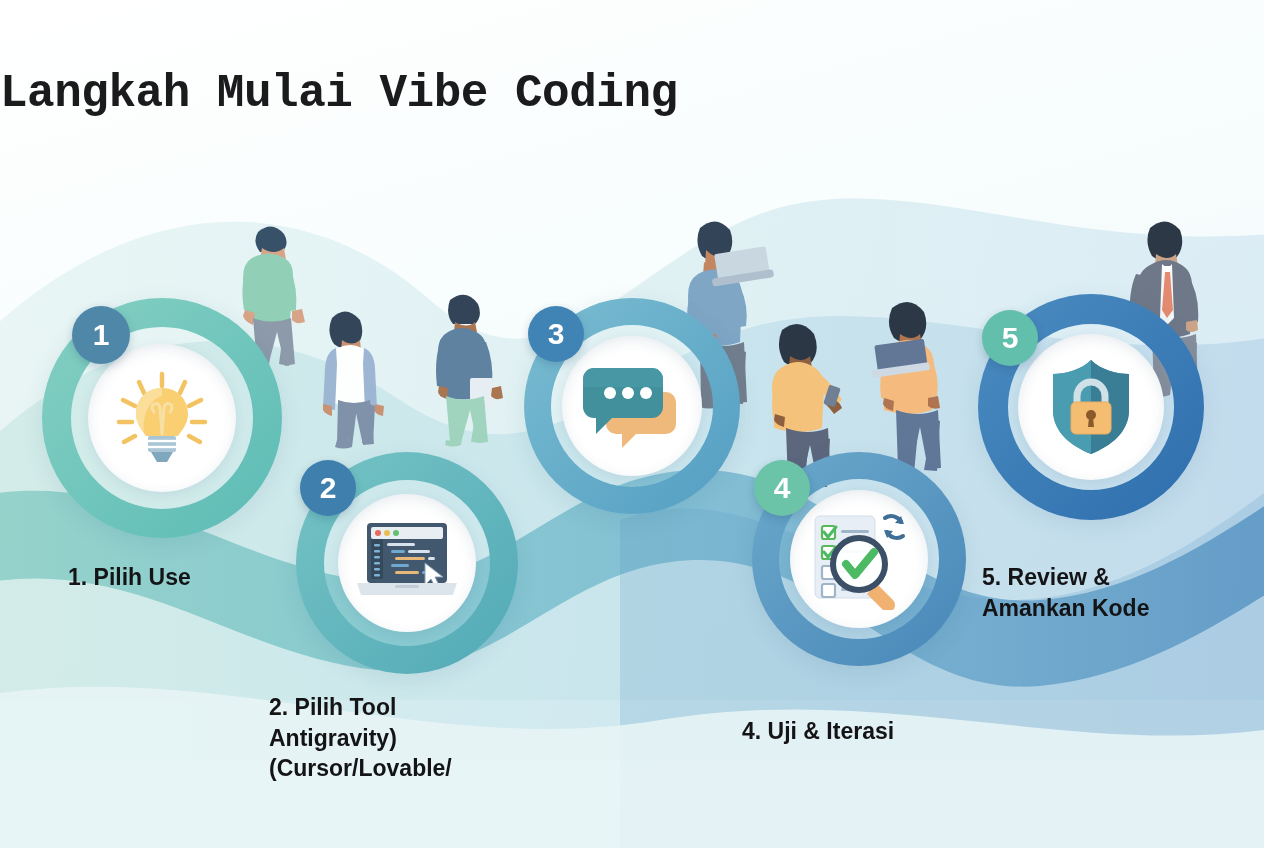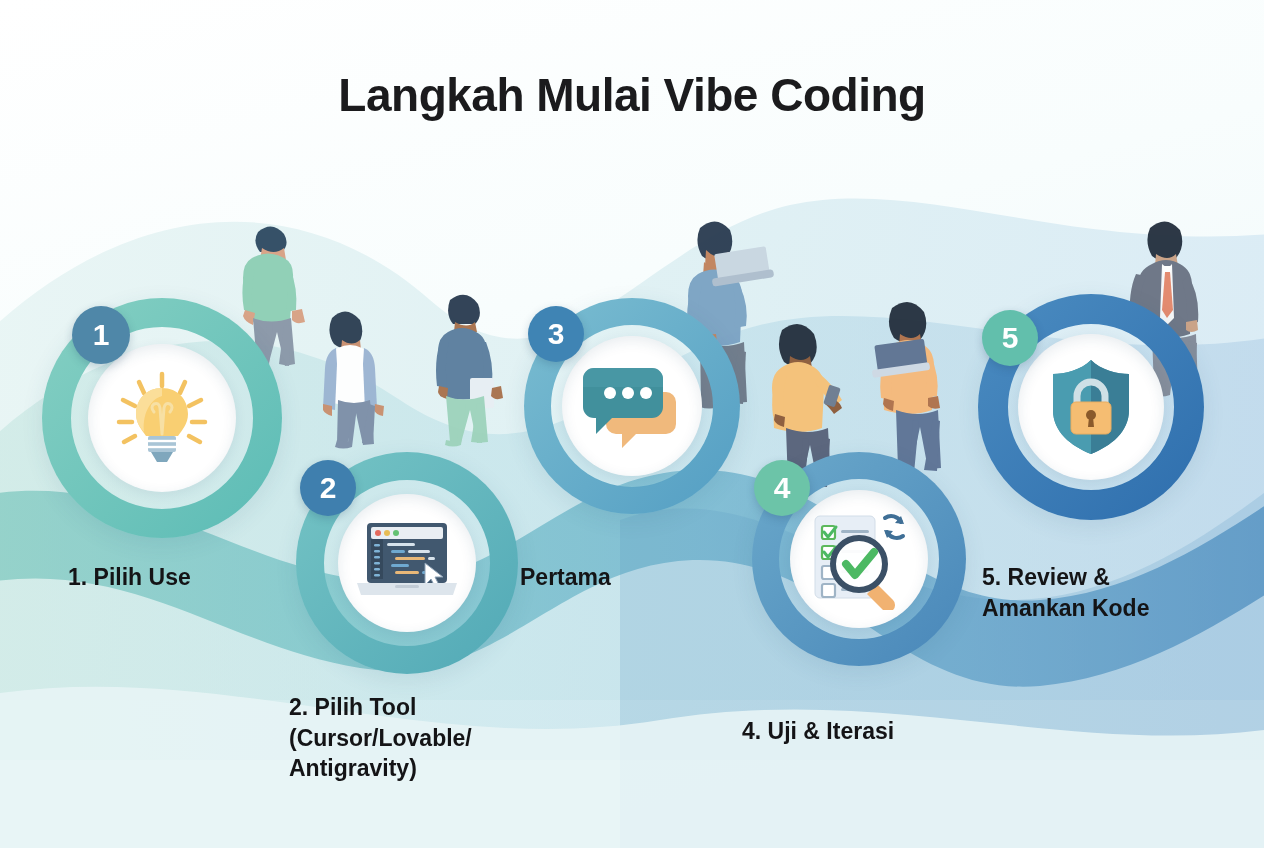--- a/index.html
+++ b/index.html
@@ -7,23 +7,23 @@
     width:1264px;height:848px;overflow:hidden;
     font-family:"Liberation Sans", sans-serif;
     background:#ffffff;
   }
   #stage{
     position:relative;width:1264px;height:848px;overflow:hidden;
     background:linear-gradient(160deg,#ffffff 0%,#fbfefe 30%,#f3fafb 62%,#eef8f9 100%);
   }
   #bg-svg{position:absolute;left:0;top:0;width:1264px;height:848px;}
   #title{
-    position:absolute;left:0;top:68px;width:1264px;text-align:center;
+    position:absolute;left:0;top:68px;width:1264px;
     font-size:46px;font-weight:bold;color:#1b1b1d;letter-spacing:-0.5px;
-    font-family:Liberation Sans, sans-serif;
+    font-family:Liberation Mono, monospace;
   }
   .step{position:absolute;}
   .ring{
     position:absolute;border-radius:50%;
     box-shadow:0 6px 22px rgba(40,90,120,0.10);
   }
   .disc{
     position:absolute;border-radius:50%;background:#ffffff;
     box-shadow:0 4px 14px rgba(30,70,100,0.10) inset, 0 3px 12px rgba(30,70,100,0.08);
     display:flex;align-items:center;justify-content:center;
@@ -283,44 +283,43 @@
           <rect x="40" y="49" width="18" height="3" rx="1.5" fill="#6fa9d0"></rect>
           <rect x="44" y="56" width="24" height="3" rx="1.5" fill="#e8b878"></rect>
           <rect x="71" y="56" width="12" height="3" rx="1.5" fill="#6fa9d0"></rect>
         </g>
         <path d="M74,48 L74,70 L80,64 L84,72 L88,70 L84,62 L92,62 Z" fill="#ffffff" stroke="#8aa0b4" stroke-width="1"></path>
         <path d="M6,68 L106,68 L102,80 L10,80 Z" fill="#dde5ec"></path>
         <rect x="44" y="70" width="24" height="3" rx="1.5" fill="#c2ccd6"></rect>
       </svg>
     </div>
     <div class="badge" style="left:300px;top:460px;width:56px;height:56px;background:#3f7fae;">2</div>
-    <div class="caption" style="left:289px;top:692px;width:240px;">
+    <div class="caption" style="left:269px;top:692px;width:240px;">
       <div>2. Pilih Tool</div>
+      <div>Antigravity)</div>
       <div>(Cursor/Lovable/</div>
-      <div>Antigravity)</div>
     </div>
   </div>
 
   <div class="step">
     <svg class="ring" style="left:524px;top:298px;width:216px;height:216px;" viewBox="0 0 216 216">
       <circle cx="108" cy="108" r="100" fill="none" stroke="url(#gRing3)" stroke-width="38"></circle>
     </svg>
     <div class="disc" style="left:562px;top:336px;width:140px;height:140px;">
       <svg width="108" height="96" viewBox="0 0 108 96">
         <path d="M38,34 h50 a10,10 0 0 1 10,10 v22 a10,10 0 0 1 -10,10 h-30 l-14,14 v-14 h-6 a10,10 0 0 1 -10,-10 v-22 a10,10 0 0 1 10,-10 Z" fill="#f0b97c"></path>
         <path d="M16,10 h58 a11,11 0 0 1 11,11 v28 a11,11 0 0 1 -11,11 h-40 l-16,16 v-16 h-2 a11,11 0 0 1 -11,-11 v-28 a11,11 0 0 1 11,-11 Z" fill="#41909c"></path>
         <path d="M16,10 h58 a11,11 0 0 1 11,11 v8 h-80 v-8 a11,11 0 0 1 11,-11 Z" fill="#4c9daa" opacity="0.6"></path>
         <circle cx="32" cy="35" r="6" fill="#ffffff"></circle>
         <circle cx="50" cy="35" r="6" fill="#ffffff"></circle>
         <circle cx="68" cy="35" r="6" fill="#ffffff"></circle>
       </svg>
     </div>
     <div class="badge" style="left:528px;top:306px;width:56px;height:56px;background:#3f84b4;">3</div>
     <div class="caption" style="left:520px;top:562px;width:226px;">
-      <div>Pertama</div>
     </div>
   </div>
 
   <div class="step">
     <svg class="ring" style="left:752px;top:452px;width:214px;height:214px;" viewBox="0 0 214 214">
       <circle cx="107" cy="107" r="99" fill="none" stroke="url(#gRing4)" stroke-width="38"></circle>
     </svg>
     <div class="disc" style="left:790px;top:490px;width:138px;height:138px;">
       <svg width="108" height="102" viewBox="0 0 108 102">
         <rect x="10" y="8" width="60" height="82" rx="5" fill="#e7eef6"></rect>

